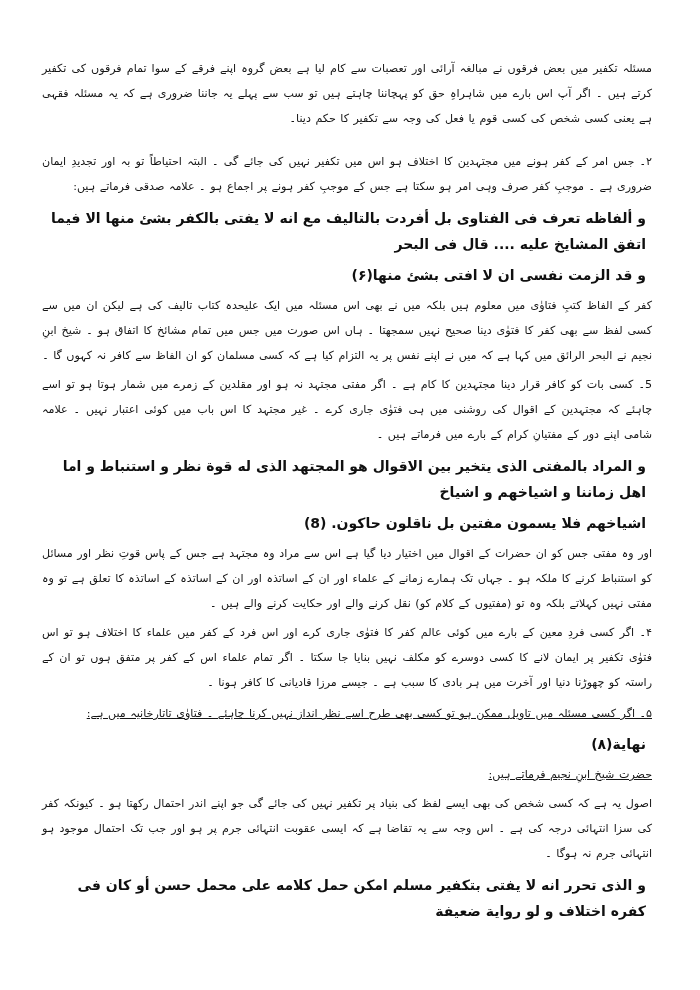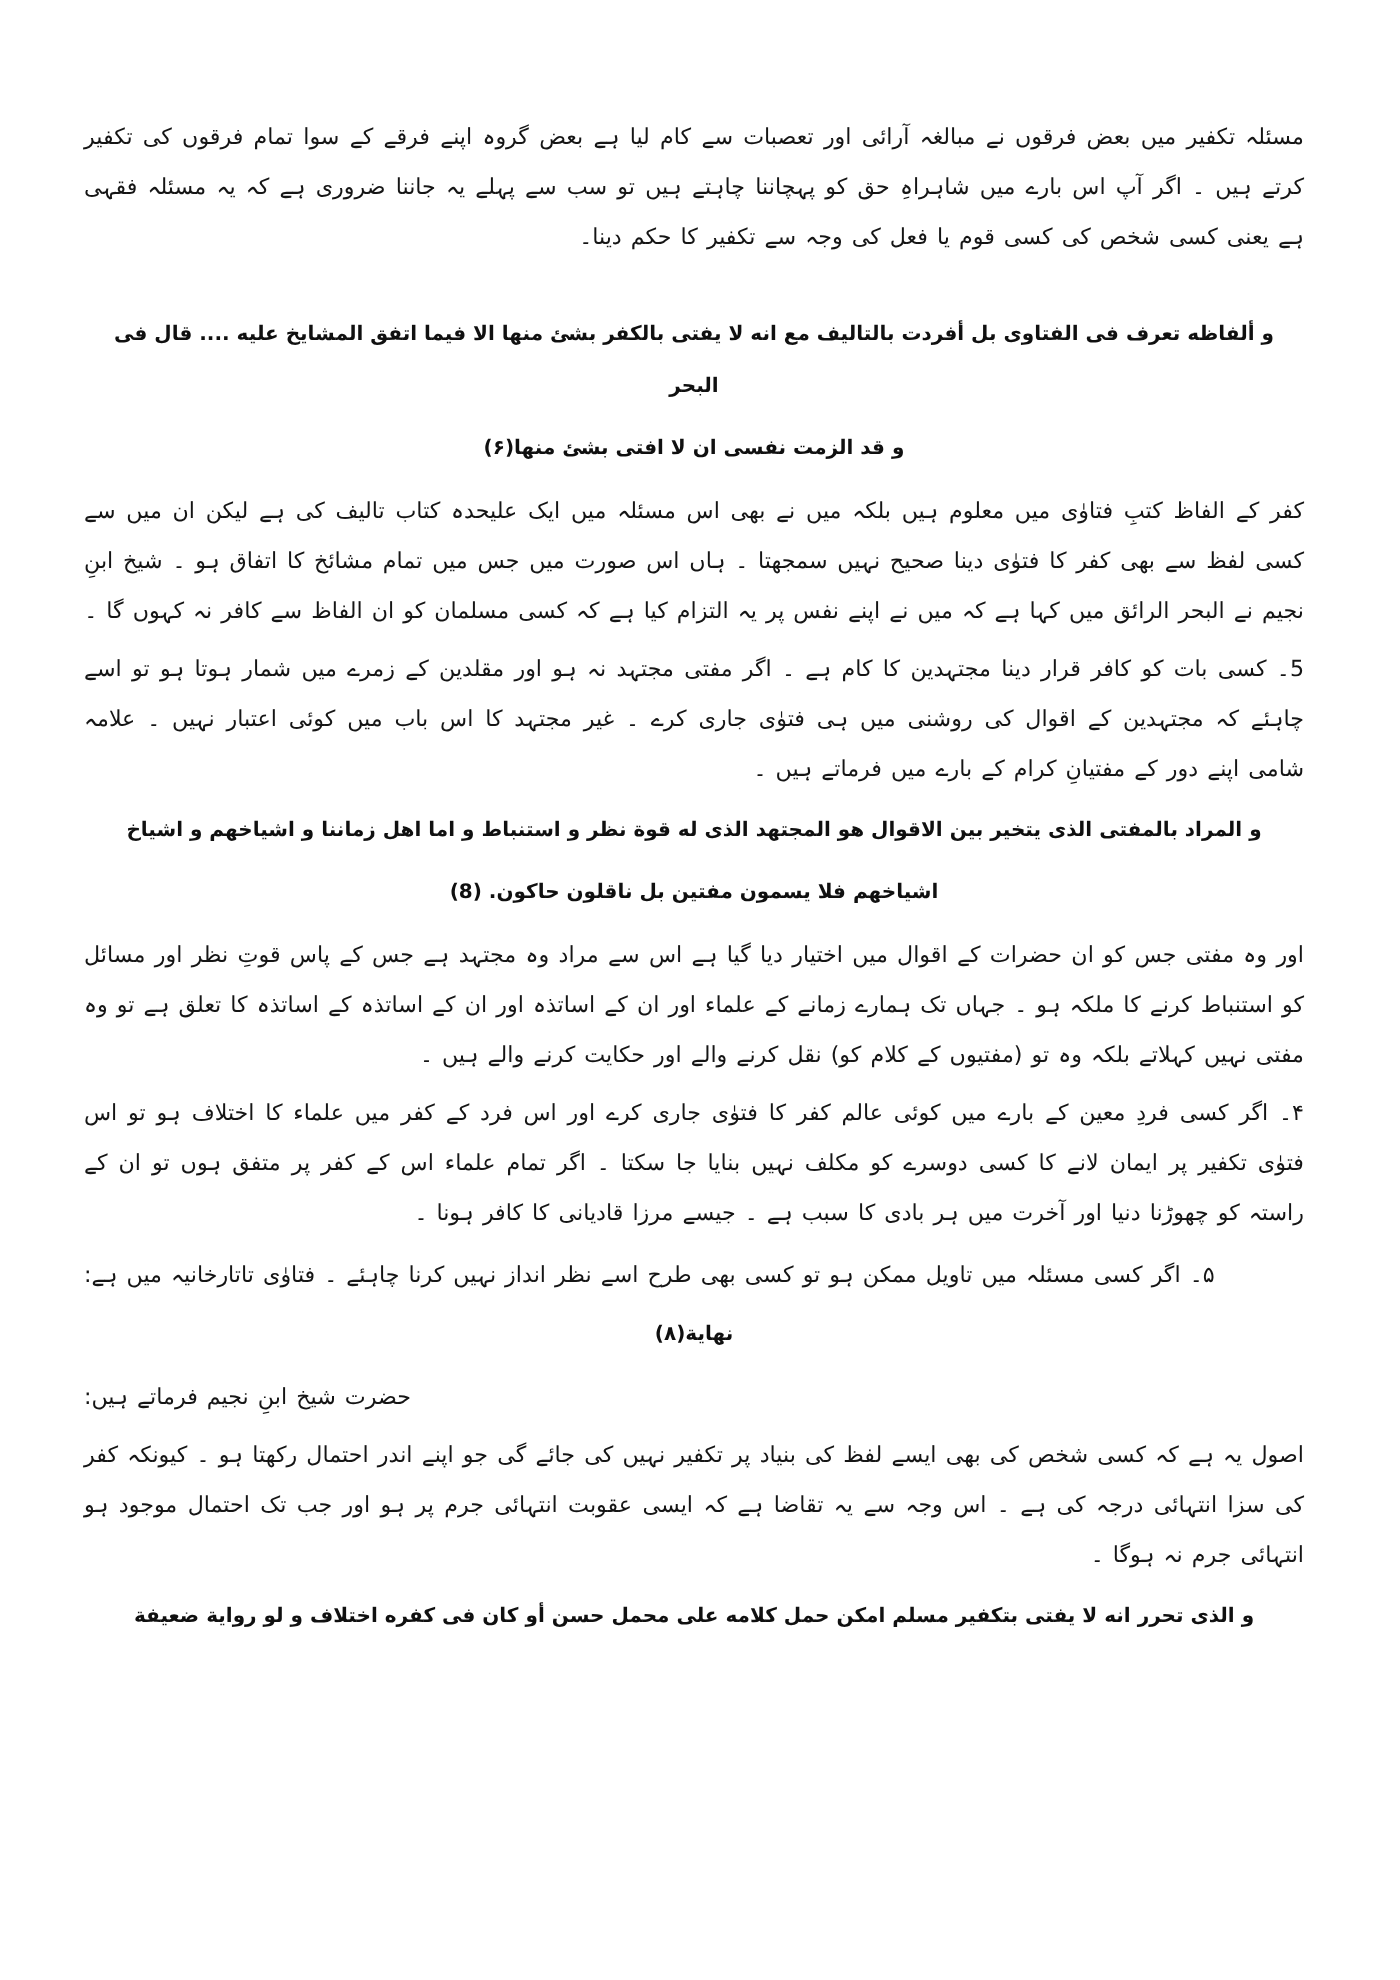--- a/index.html
+++ b/index.html
@@ -34,48 +34,49 @@
     text-justify: inter-word;
     direction: rtl;
     font-family: "DejaVu Sans", sans-serif;
     letter-spacing: 0;
     word-spacing: 1px;
     color: #151515;
   }
   
   p.arabic {
     margin: 6px 0 6px 0;
-    font-size: 10px;
+    font-size: 14px;
     line-height: 26px;
     font-weight: bold;
-    text-align: center;
     direction: rtl;
     font-family: "DejaVu Sans", sans-serif;
     color: #101010;
     padding: 0 6px;
   }
   p.arabic.tight {
     line-height: 24px;
   }
   
   p.urdu.intro {
-    text-align: left;
+    text-align: right;
     margin: 6px 0 4px 0;
+    text-decoration: underline;
   }
   .spacer-md { height: 14px; }
 </style>
 </head>
 <body>
 
 <div class="page">
 
   <p class="urdu">مسئلہ تکفیر میں بعض فرقوں نے مبالغہ آرائی اور تعصبات سے کام لیا ہے بعض گروہ اپنے فرقے کے سوا تمام فرقوں کی تکفیر کرتے ہیں ۔ اگر آپ اس بارے میں شاہراہِ حق کو پہچاننا چاہتے ہیں تو سب سے پہلے یہ جاننا ضروری ہے کہ یہ مسئلہ فقہی ہے یعنی کسی شخص کی کسی قوم یا فعل کی وجہ سے تکفیر کا حکم دینا۔</p>
 
   <div class="spacer-md"></div>
 
+  <p class="urdu">۲۔ جس امر کے کفر ہونے میں مجتہدین کا اختلاف ہو اس میں تکفیر نہیں کی جائے گی ۔ البتہ احتیاطاً تو بہ اور تجدیدِ ایمان ضروری ہے ۔ موجبِ کفر صرف وہی امر ہو سکتا ہے جس کے موجبِ کفر ہونے پر اجماع ہو ۔ علامہ صدقی فرماتے ہیں:</p>
 
   <p class="arabic">و ألفاظه تعرف فى الفتاوى بل أفردت بالتاليف مع انه لا يفتى بالكفر بشئ منها الا فيما اتفق المشايخ عليه .... قال فى البحر</p>
   <p class="arabic tight">و قد الزمت نفسى ان لا افتى بشئ منها(۶)</p>
 
   <p class="urdu">کفر کے الفاظ کتبِ فتاوٰی میں معلوم ہیں بلکہ میں نے بھی اس مسئلہ میں ایک علیحدہ کتاب تالیف کی ہے لیکن ان میں سے کسی لفظ سے بھی کفر کا فتوٰی دینا صحیح نہیں سمجھتا ۔ ہاں اس صورت میں جس میں تمام مشائخ کا اتفاق ہو ۔ شیخ ابنِ نجیم نے البحر الرائق میں کہا ہے کہ میں نے اپنے نفس پر یہ التزام کیا ہے کہ کسی مسلمان کو ان الفاظ سے کافر نہ کہوں گا ۔</p>
 
   <p class="urdu">5۔ کسی بات کو کافر قرار دینا مجتہدین کا کام ہے ۔ اگر مفتی مجتہد نہ ہو اور مقلدین کے زمرے میں شمار ہوتا ہو تو اسے چاہئے کہ مجتہدین کے اقوال کی روشنی میں ہی فتوٰی جاری کرے ۔ غیر مجتہد کا اس باب میں کوئی اعتبار نہیں ۔ علامہ شامی اپنے دور کے مفتیانِ کرام کے بارے میں فرماتے ہیں ۔</p>
 
   <p class="arabic">و المراد بالمفتى الذى يتخير بين الاقوال هو المجتهد الذى له قوة نظر و استنباط و اما اهل زماننا و اشياخهم و اشياخ</p>
   <p class="arabic tight">اشياخهم فلا يسمون مفتين بل ناقلون حاكون. (8)</p>

